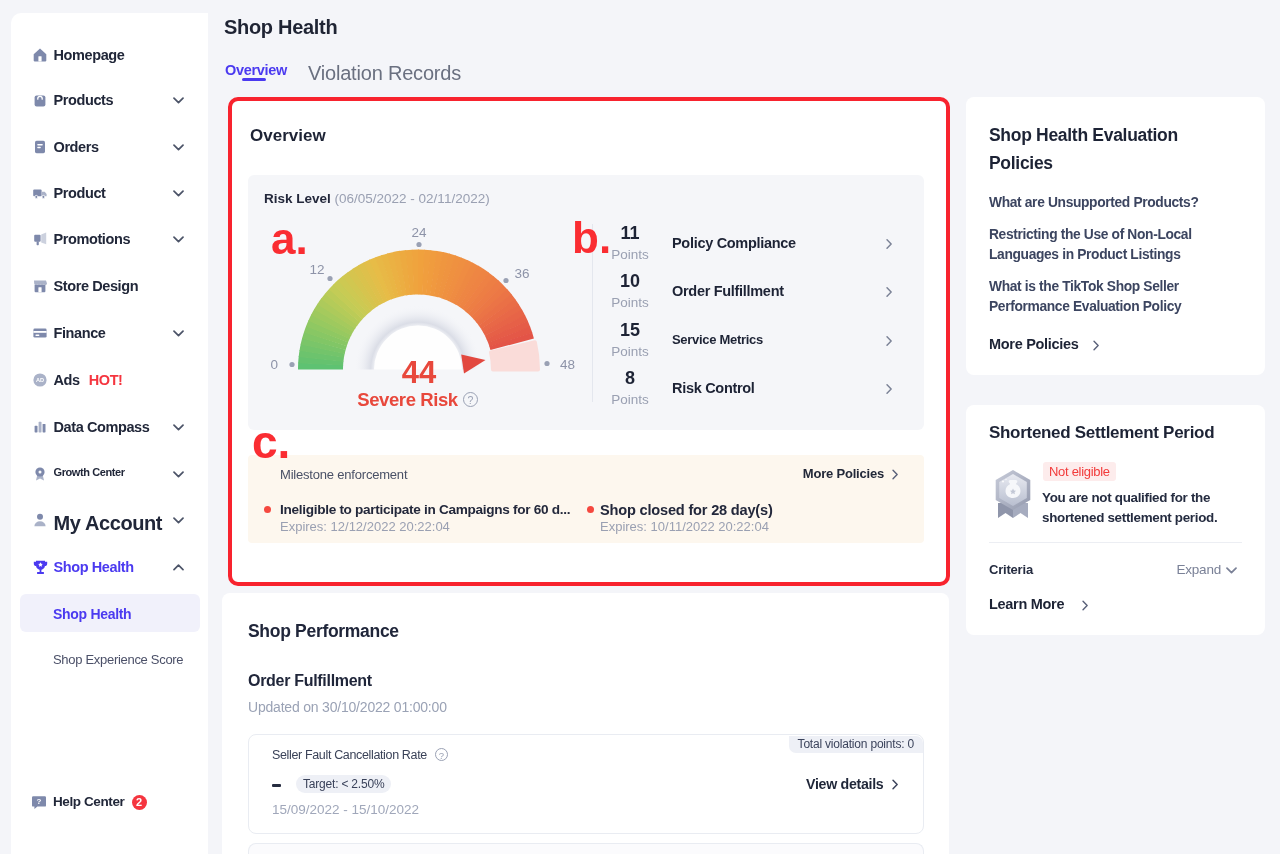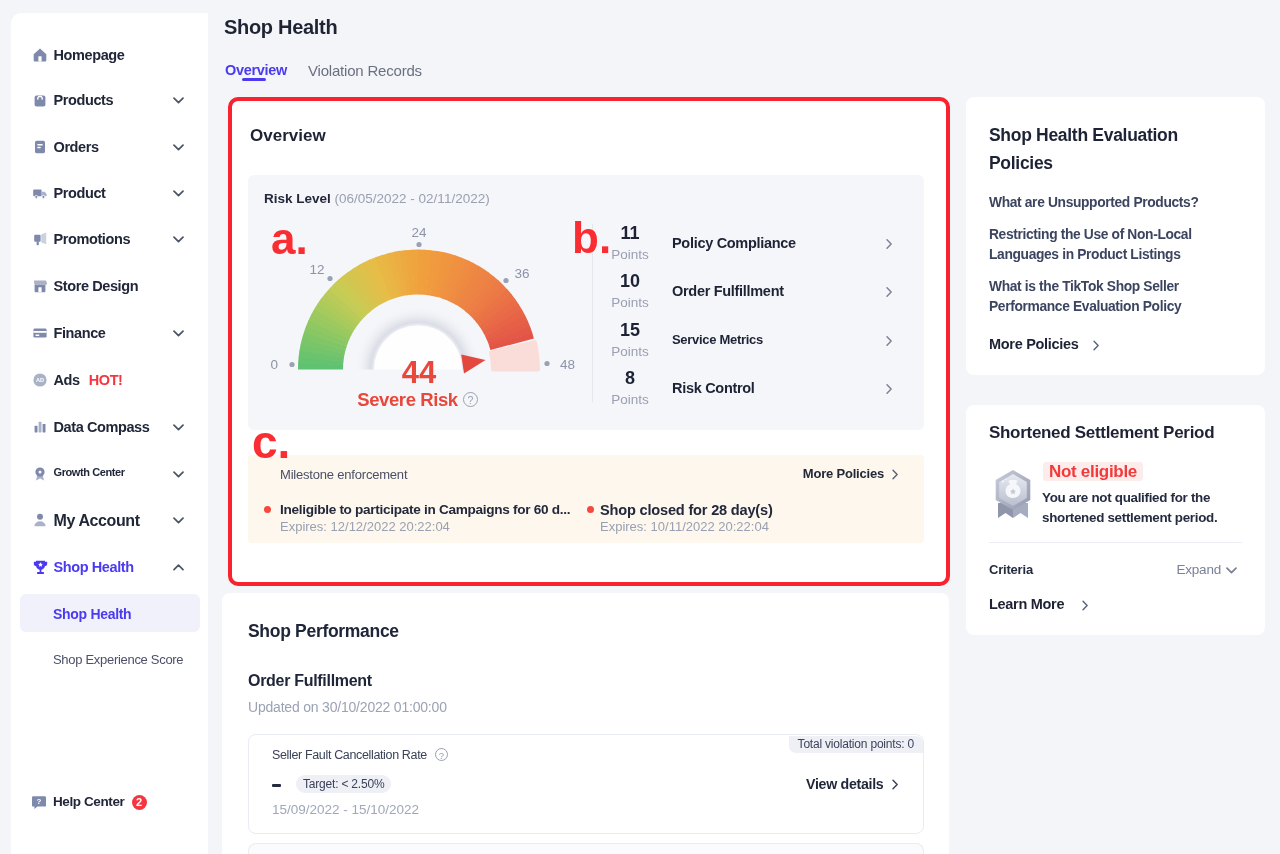--- a/index.html
+++ b/index.html
@@ -143,21 +143,21 @@
           </svg>
         </span>
       </div>
       <div style="position:absolute;left:9.5px;top:494.0px;width:182px;height:27px;">
         <span style="position:absolute;left:11px;top:5px;">
           <svg width="16" height="16" viewBox="0 0 16 16">
             <circle cx="8" cy="4.8" r="3" fill="#7e89ab"></circle>
             <path d="M2.4 14.2 a5.6 5 0 0 1 11.2 0 Z" fill="#aab2c8"></path>
           </svg>
         </span>
-        <span style="position:absolute;left:33px;top:5px;font-size:16px;font-weight:700;letter-spacing:-0.4px;color:#212739;white-space:nowrap;">My Account</span>
+        <span style="position:absolute;left:33px;top:5px;font-size:20px;font-weight:700;letter-spacing:-0.4px;color:#212739;white-space:nowrap;">My Account</span>
         <span style="position:absolute;left:152px;top:10px;">
           <svg width="11" height="7" viewBox="0 0 11 7">
             <path d="M1 1.2 L5.5 5.6 L10 1.2" fill="none" stroke="#4c5468" stroke-width="1.7" stroke-linecap="round" stroke-linejoin="round"></path>
           </svg>
         </span>
       </div>
       <div style="position:absolute;left:9.5px;top:540.5px;width:182px;height:27px;">
         <span style="position:absolute;left:11px;top:5px;">
           <svg width="17" height="17" viewBox="0 0 17 17">
             <path d="M4 1.8 h9 v4.6 a4.5 4.5 0 0 1 -9 0 Z" fill="#4b3af0"></path>
@@ -183,21 +183,21 @@
           <path d="M2.2 2.2 h11.6 a1.2 1.2 0 0 1 1.2 1.2 v8 a1.2 1.2 0 0 1 -1.2 1.2 H6.4 L3.4 15 v-2.4 H2.2 a1.2 1.2 0 0 1 -1.2 -1.2 v-8 a1.2 1.2 0 0 1 1.2 -1.2 Z" fill="#7e89ab"></path>
           <text x="8" y="10.4" font-family="Liberation Sans, sans-serif" font-size="8" font-weight="bold" fill="#fff" text-anchor="middle">?</text>
         </svg>
       </div>
 <div style="position:absolute;left:42px;top:781px;font-size:13.5px;font-weight:700;letter-spacing:-0.4px;color:#212739;">Help Center</div>
 <div style="position:absolute;left:120.5px;top:781.5px;width:15px;height:15px;border-radius:50%;background:#f5353f;color:#fff;font-size:11px;font-weight:700;text-align:center;line-height:15px;">2</div>
 </div>
 <div style="position:absolute;left:224px;top:16px;font-size:20px;font-weight:700;letter-spacing:-0.3px;color:#1f2434;">Shop Health</div>
 <div style="position:absolute;left:225px;top:62px;font-size:14.5px;font-weight:700;letter-spacing:-0.3px;color:#4b3af0;">Overview</div>
 <div style="position:absolute;left:242px;top:78px;width:24px;height:3px;background:#4b3af0;border-radius:2px;"></div>
-<div style="position:absolute;left:308px;top:62px;font-size:15px;letter-spacing:-0.2px;color:#6a7080;">Violation Records</div>
+<div style="position:absolute;left:308px;top:62px;font-size:20px;letter-spacing:-0.2px;color:#6a7080;">Violation Records</div>
 
 <div style="position:absolute;left:228px;top:97px;width:722px;height:489px;border:4px solid #f8232e;border-radius:10px;z-index:5;pointer-events:none;"></div>
 <div style="position:absolute;left:648px;top:598px;width:2px;height:7px;background:#f8232e;"></div>
 <div style="position:absolute;left:232px;top:101px;width:714px;height:481px;background:#fff;border-radius:6px;">
   <div style="position:absolute;left:18px;top:25px;font-size:17px;font-weight:700;color:#1d2335;">Overview</div>
   <div style="position:absolute;left:16px;top:74px;width:676px;height:255px;background:#f5f6f9;border-radius:6px;">
     <div style="position:absolute;left:16px;top:16px;font-size:13.5px;color:#9aa0b2;"><span style="font-weight:700;color:#23283b;">Risk Level</span> (06/05/2022 - 02/11/2022)</div>
     <svg width="320" height="215" viewBox="0 0 320 215" style="position:absolute;left:22px;top:44.5px;overflow:visible;">
 <defs>
 <clipPath id="upper">
@@ -390,21 +390,21 @@
 <path d="M6 34 V49 l7.5 -5 L21 49 V34 Z" fill="#8f95aa"></path>
 <path d="M36 34 V49 l-7.5 -5 L21 49 V34 Z" fill="#a6acbf"></path>
 <path d="M21 1 L38.3 11 V31 L21 41 L3.7 31 V11 Z" fill="url(#mg)"></path>
 <path d="M21 5 L34.8 13 V29 L21 37 L7.2 29 V13 Z" fill="url(#mg2)"></path>
 <path d="M17 13.5 c-0.8 -1.4 0 -2.5 1.6 -2.5 h4.8 c1.6 0 2.4 1.1 1.6 2.5 l-1.2 1.5 c2.8 1.3 4.7 3.9 4.7 7 c0 4.4 -3.7 7 -7.5 7 s-7.5 -2.6 -7.5 -7 c0 -3.1 1.9 -5.7 4.7 -7 Z" fill="#f6f7fa"></path>
 <path d="M21 19.5 l1 2 2 0.3 -1.5 1.4 0.4 2 -1.9 -1 -1.9 1 0.4 -2 -1.5 -1.4 2 -0.3 Z" fill="#c3c8d6"></path>
 <circle cx="11" cy="12.5" r="1.1" fill="#fff" opacity="0.8"></circle>
           <circle cx="14" cy="10.5" r="0.7" fill="#fff" opacity="0.8"></circle>
 </svg>
       </div>
-  <div style="position:absolute;left:77px;top:57px;height:19px;background:#fdecec;border-radius:3px;font-size:17px;font-weight:700;letter-spacing:-0.3px;color:#f23a3a;line-height:19px;padding:0 6px;">Not eligible</div>
+  <div style="position:absolute;left:77px;top:57px;height:19px;background:#fdecec;border-radius:3px;font-size:13px;font-weight:400;letter-spacing:-0.3px;color:#f23a3a;line-height:19px;padding:0 6px;">Not eligible</div>
   <div style="position:absolute;left:76px;top:83px;font-size:13.4px;font-weight:700;letter-spacing:-0.3px;color:#252c40;line-height:20px;">You are not qualified for the<br>shortened settlement period.</div>
   <div style="position:absolute;left:23px;top:136.5px;width:253px;height:1px;background:#eceef3;"></div>
   <div style="position:absolute;left:23px;top:157px;font-size:13px;font-weight:700;letter-spacing:-0.2px;color:#252c40;">Criteria</div>
   <div style="position:absolute;right:44px;top:157px;font-size:13.5px;letter-spacing:-0.2px;color:#7a8197;">Expand</div>
   <span style="position:absolute;right:27px;top:162px;">
         <svg width="13" height="7" viewBox="0 0 11 7">
           <path d="M1 1.2 L5.5 5.6 L10 1.2" fill="none" stroke="#7a8197" stroke-width="1.7" stroke-linecap="round" stroke-linejoin="round"></path>
         </svg>
       </span>
   <div style="position:absolute;left:23px;top:191px;font-size:14.5px;font-weight:700;letter-spacing:-0.3px;color:#1d2335;">Learn More</div>

